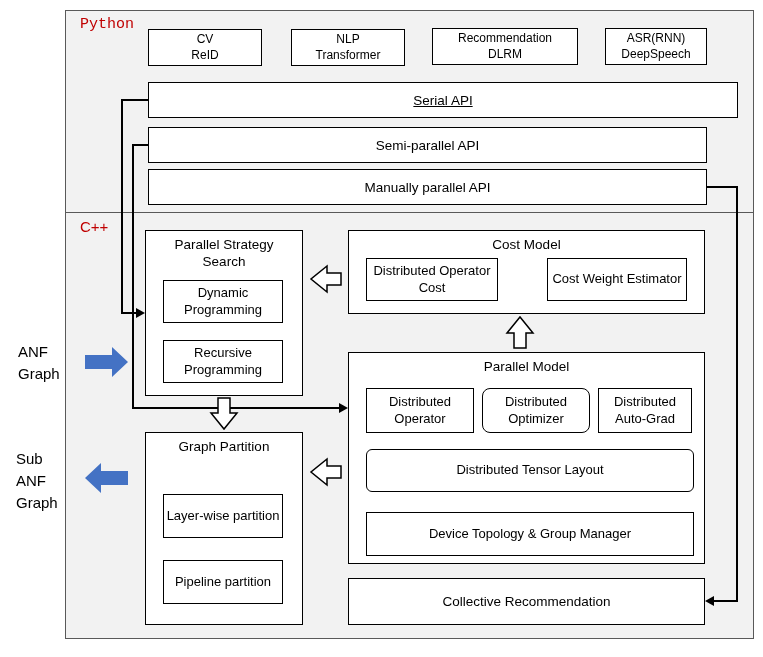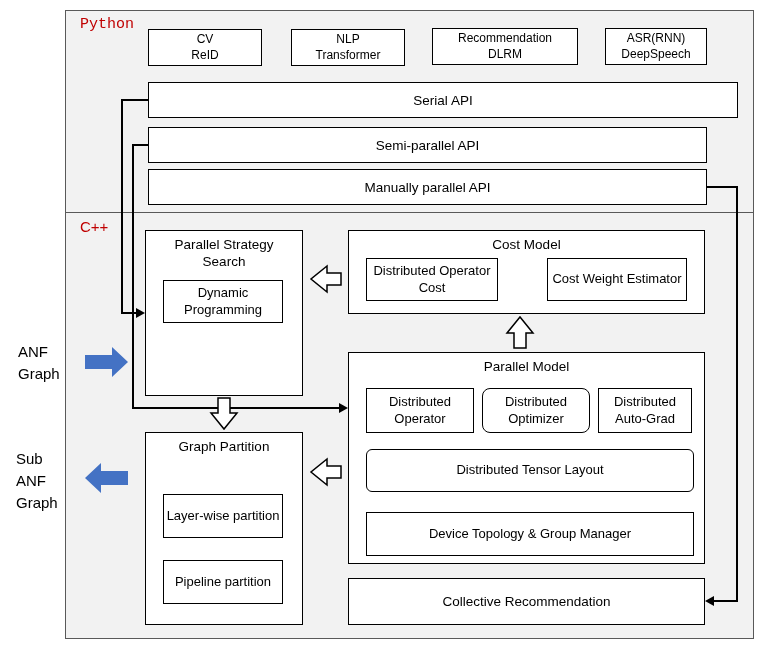--- a/index.html
+++ b/index.html
@@ -29,30 +29,31 @@
 
   <div class="box pre fs12" style="left:148px;top:29px;width:114px;height:37px;">CV
 ReID</div>
   <div class="box pre fs12" style="left:291px;top:29px;width:114px;height:37px;">NLP
 Transformer</div>
   <div class="box pre fs12" style="left:432px;top:28px;width:146px;height:37px;">Recommendation
 DLRM</div>
   <div class="box pre fs12" style="left:605px;top:28px;width:102px;height:37px;">ASR(RNN)
 DeepSpeech</div>
 
-  <div class="box fs14" style="left:148px;top:82px;width:590px;height:36px;">Serial API</div>
+  <div class="box fs14" style="left:148px;top:82px;width:590px;height:36px;text-decoration:underline;">Serial API</div>
   <div class="box fs14" style="left:148px;top:127px;width:559px;height:36px;">Semi-parallel API</div>
   <div class="box fs14" style="left:148px;top:169px;width:559px;height:36px;">Manually parallel API</div>
 
   <div class="sec-label" style="left:80px;top:218px;">C++</div>
 
   <div class="container-box" style="left:145px;top:230px;width:158px;height:166px;">
     <div class="container-title">Parallel Strategy Search</div>
   </div>
   <div class="box fs13" style="left:163px;top:280px;width:120px;height:43px;">Dynamic Programming</div>
+  <div class="box fs13" style="left:163px;top:340px;width:120px;height:43px;">Recursive Programming</div>
 
   <div class="container-box" style="left:348px;top:230px;width:357px;height:84px;">
     <div class="container-title">Cost Model</div>
   </div>
   <div class="box fs13" style="left:366px;top:258px;width:132px;height:43px;">Distributed Operator Cost</div>
   <div class="box fs13" style="left:547px;top:258px;width:140px;height:43px;">Cost Weight Estimator</div>
 
   <div class="container-box" style="left:348px;top:352px;width:357px;height:212px;">
     <div class="container-title">Parallel Model</div>
   </div>

